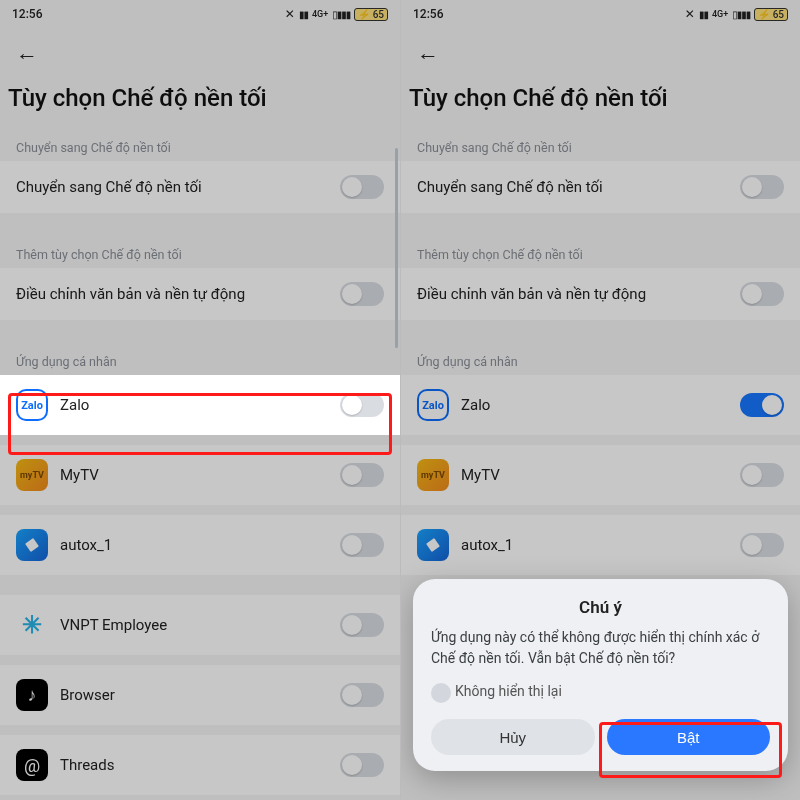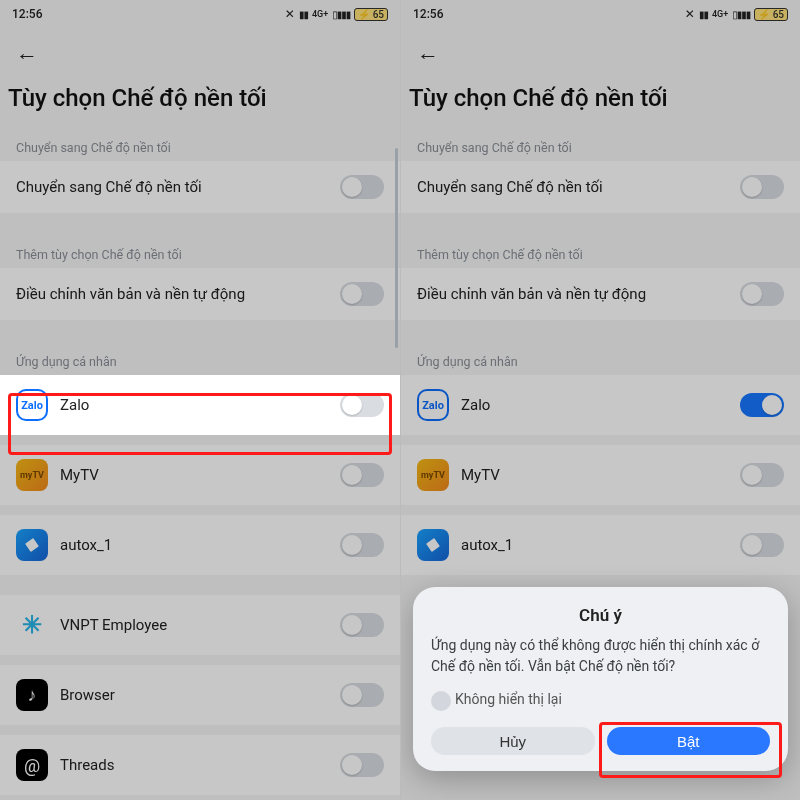--- a/index.html
+++ b/index.html
@@ -195,21 +195,21 @@
   .dlg-check .box{
     width:20px;height:20px;border-radius:50%;
     background:#d3d7dd;
   }
   .dlg-btns{
     display:flex;
     gap:12px;
   }
   .dlg-btn{
     flex:1;
-    height:28px;
+    height:36px;
     border:none;
     border-radius:22px;
     font-size:15px;
     font-weight:500;
     display:flex;
     align-items:center;
     justify-content:center;
   }
   .dlg-btn.cancel{ background:#dfe2e7; color:#333; }
   .dlg-btn.ok{ background:#2a78ff; color:#fff; font-weight:400; }

